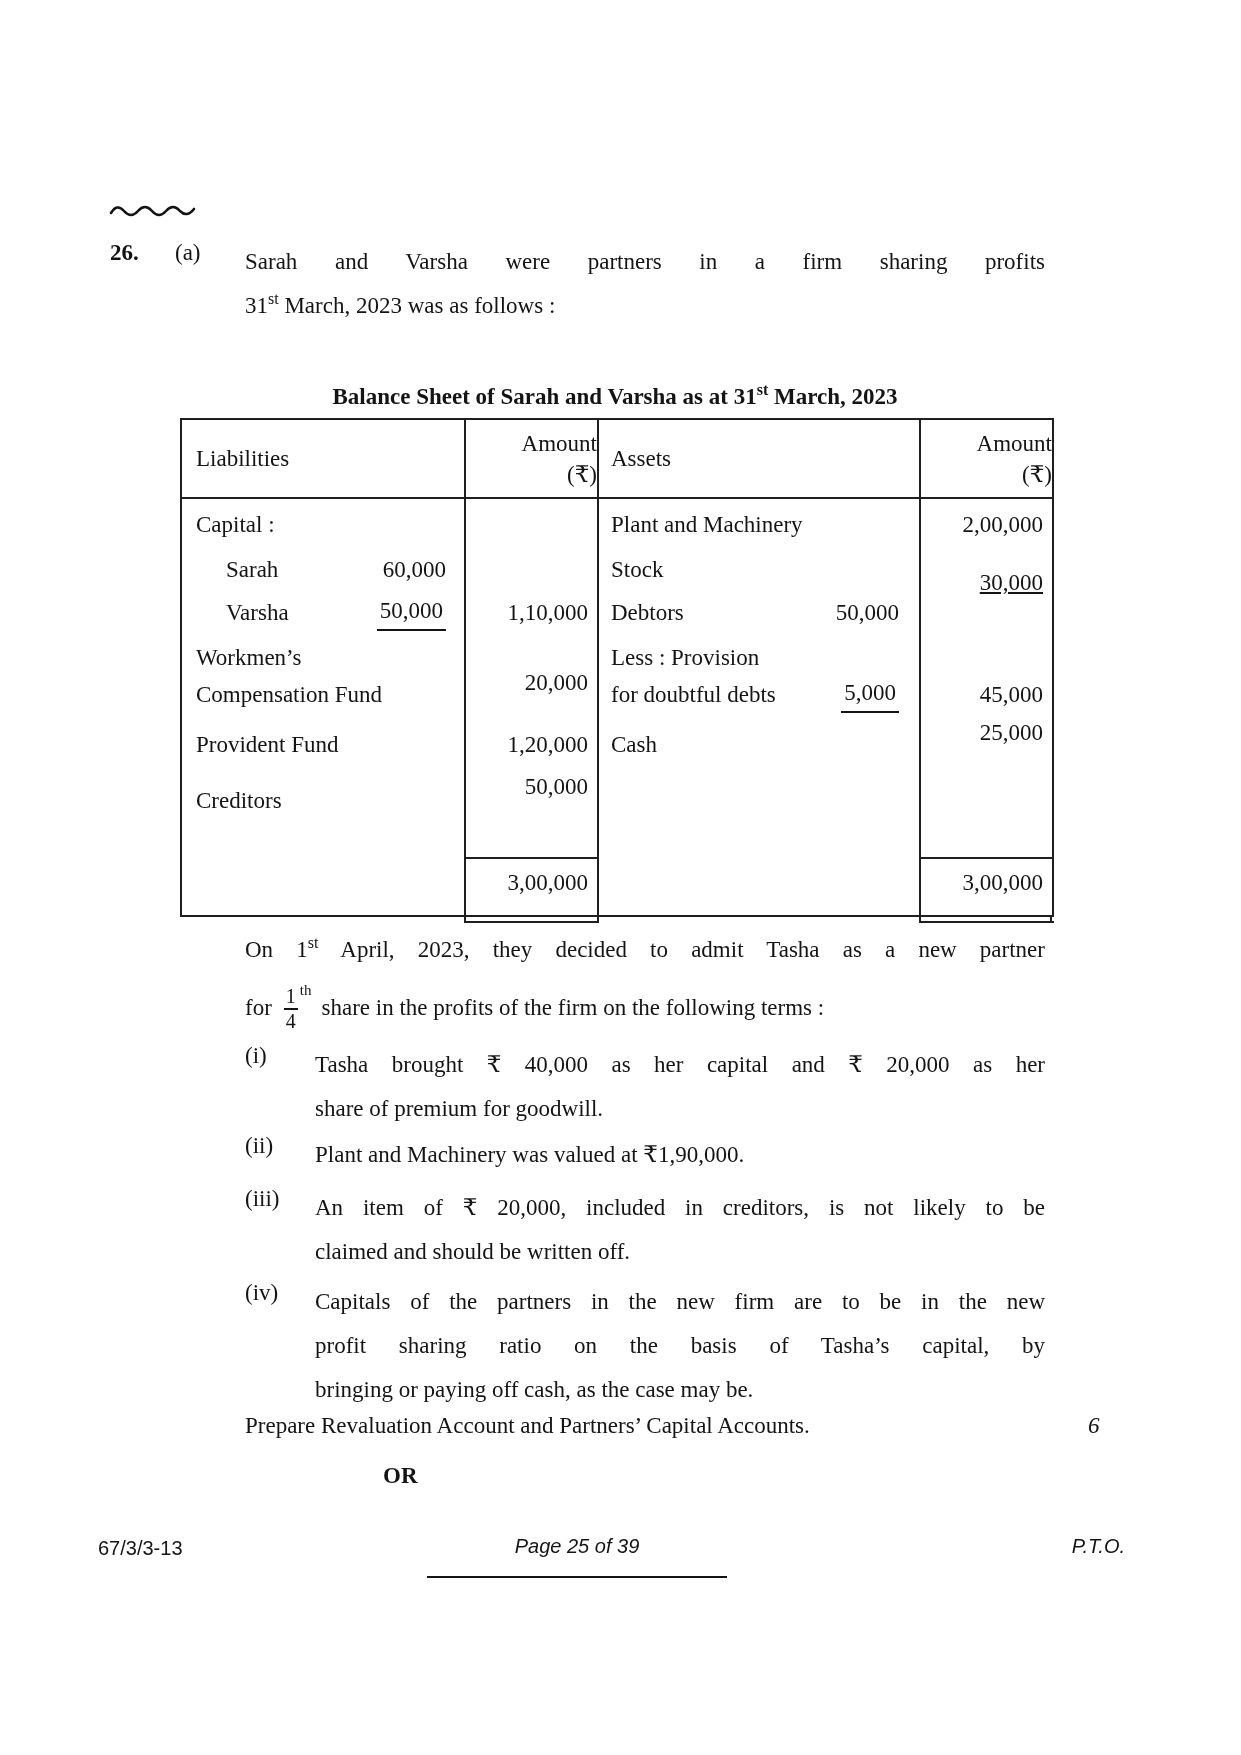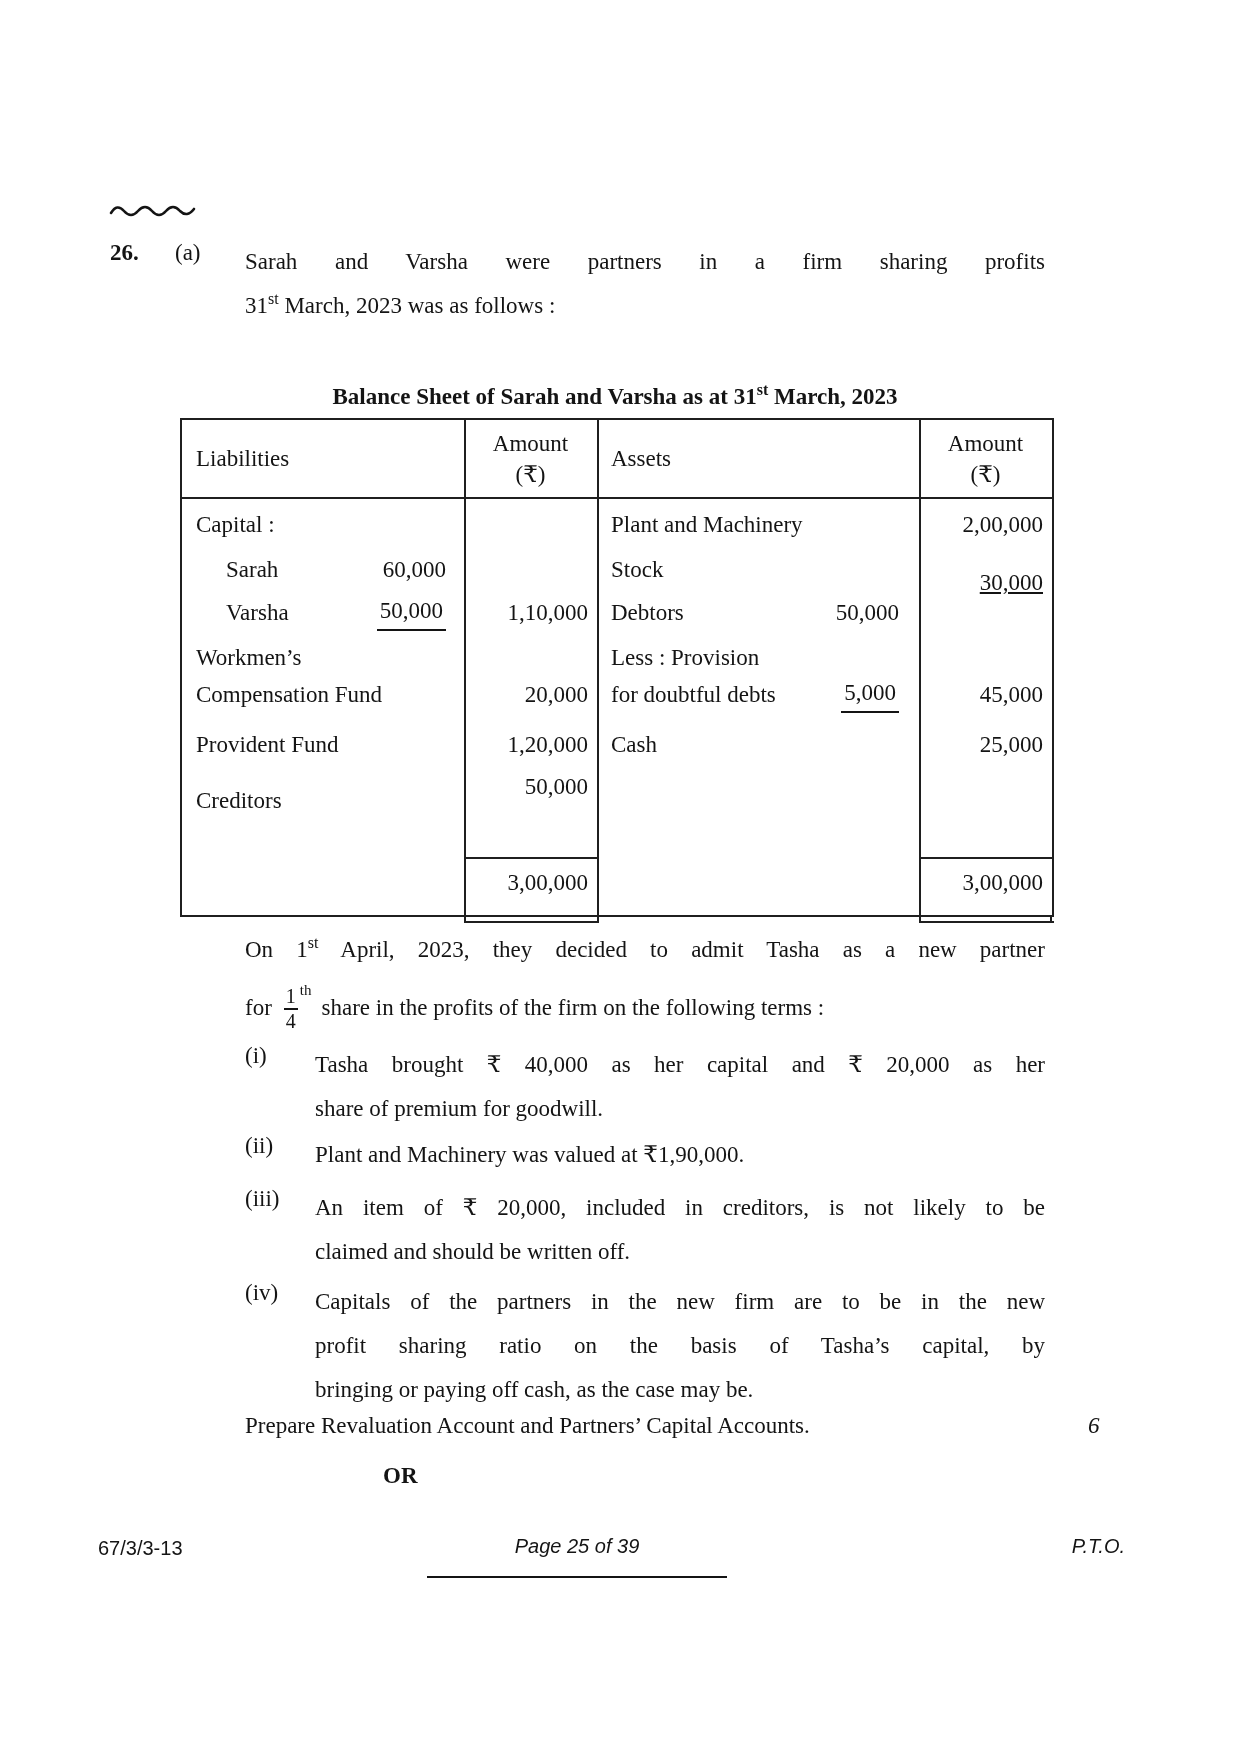--- a/index.html
+++ b/index.html
@@ -34,21 +34,21 @@
   .cell-abs { position:absolute; white-space:nowrap; }
   .amt2 { position:absolute; left:286px; width:120px; text-align:right; white-space:nowrap; }
   .amt4 { position:absolute; left:741px; width:120px; text-align:right; white-space:nowrap; }
   .inner-amt-row { position:absolute; white-space:nowrap; }
   .sep2 { position:absolute; left:282px; top:437px; width:135px; height:2px; background:#1f1f1f; }
   .sep4 { position:absolute; left:737px; top:437px; width:135px; height:2px; background:#1f1f1f; }
   .ext2 { position:absolute; left:282px; top:501px; width:135px; height:2px; background:#1f1f1f; }
   .ext4 { position:absolute; left:737px; top:501px; width:135px; height:2px; background:#1f1f1f; }
   .stub { position:absolute; top:495px; width:2px; height:8px; background:#1f1f1f; }
   .uline { display:inline-block; border-bottom:2px solid #141414; padding:0 3px 5px 3px; }
-  .hdr-amt { position:absolute; top:8px; width:133px; text-align:center; line-height:31px; }
+  .hdr-amt { position:absolute; top:8px; width:133px; text-align:right; line-height:31px; }
 
   
   .terms { left:245px; top:928px; width:800px; }
   .terms-l1 { line-height:44px; }
   .terms-l2 { margin-top:8px; height:56px; display:flex; align-items:center; }
   .frac { display:inline-flex; flex-direction:column; align-items:center; font-size:20px; line-height:22px; margin:0 2px 0 12px; }
   .frac-num { border-bottom:2px solid #141414; padding:0 2px 1px 2px; }
   .frac-sup { font-size:15px; align-self:flex-start; position:relative; top:2px; margin-right:10px; }
 
   .item { position:absolute; left:245px; width:800px; }
@@ -113,21 +113,21 @@
     <div class="inner-amt-row" style="left:44px; top:180px; width:220px;">
       <span>Varsha</span>
       <span class="uline" style="float:right; margin-top:-2px;">50,000</span>
     </div>
     <div class="cell-abs" style="left:14px; top:225px;">Workmen’s</div>
     <div class="cell-abs" style="left:14px; top:262px;">Compensation Fund</div>
     <div class="cell-abs" style="left:14px; top:312px;">Provident Fund</div>
     <div class="cell-abs" style="left:14px; top:368px;">Creditors</div>
 
     <div class="amt2" style="top:180px;">1,10,000</div>
-    <div class="amt2" style="top:262px;">20,000</div>
+    <div class="amt2" style="top:250px;">20,000</div>
     <div class="amt2" style="top:312px;">1,20,000</div>
     <div class="amt2" style="top:354px;">50,000</div>
     <div class="sep2"></div>
     <div class="amt2" style="top:450px;">3,00,000</div>
 
     <div class="cell-abs" style="left:429px; top:92px;">Plant and Machinery</div>
     <div class="cell-abs" style="left:429px; top:137px;">Stock</div>
     <div class="inner-amt-row" style="left:429px; top:180px; width:288px;">
       <span>Debtors</span>
       <span style="float:right;">50,000</span>
@@ -135,21 +135,21 @@
     <div class="cell-abs" style="left:429px; top:225px;">Less : Provision</div>
     <div class="inner-amt-row" style="left:429px; top:262px; width:288px;">
       <span>for doubtful debts</span>
       <span class="uline" style="float:right; margin-top:-2px;margin-left:8px;">5,000</span>
     </div>
     <div class="cell-abs" style="left:429px; top:312px;">Cash</div>
 
     <div class="amt4" style="top:92px;">2,00,000</div>
     <div class="amt4" style="top:150px;text-decoration:underline;">30,000</div>
     <div class="amt4" style="top:262px;">45,000</div>
-    <div class="amt4" style="top:312px;">25,000</div>
+    <div class="amt4" style="top:300px;">25,000</div>
     <div class="sep4"></div>
     <div class="amt4" style="top:450px;">3,00,000</div>
 
     <div class="ext2"></div>
     <div class="ext4"></div>
     <div class="stub" style="left:282px;"></div>
     <div class="stub" style="left:415px;"></div>
     <div class="stub" style="left:737px;"></div>
     <div class="stub" style="left:868px;"></div>
   </div>

